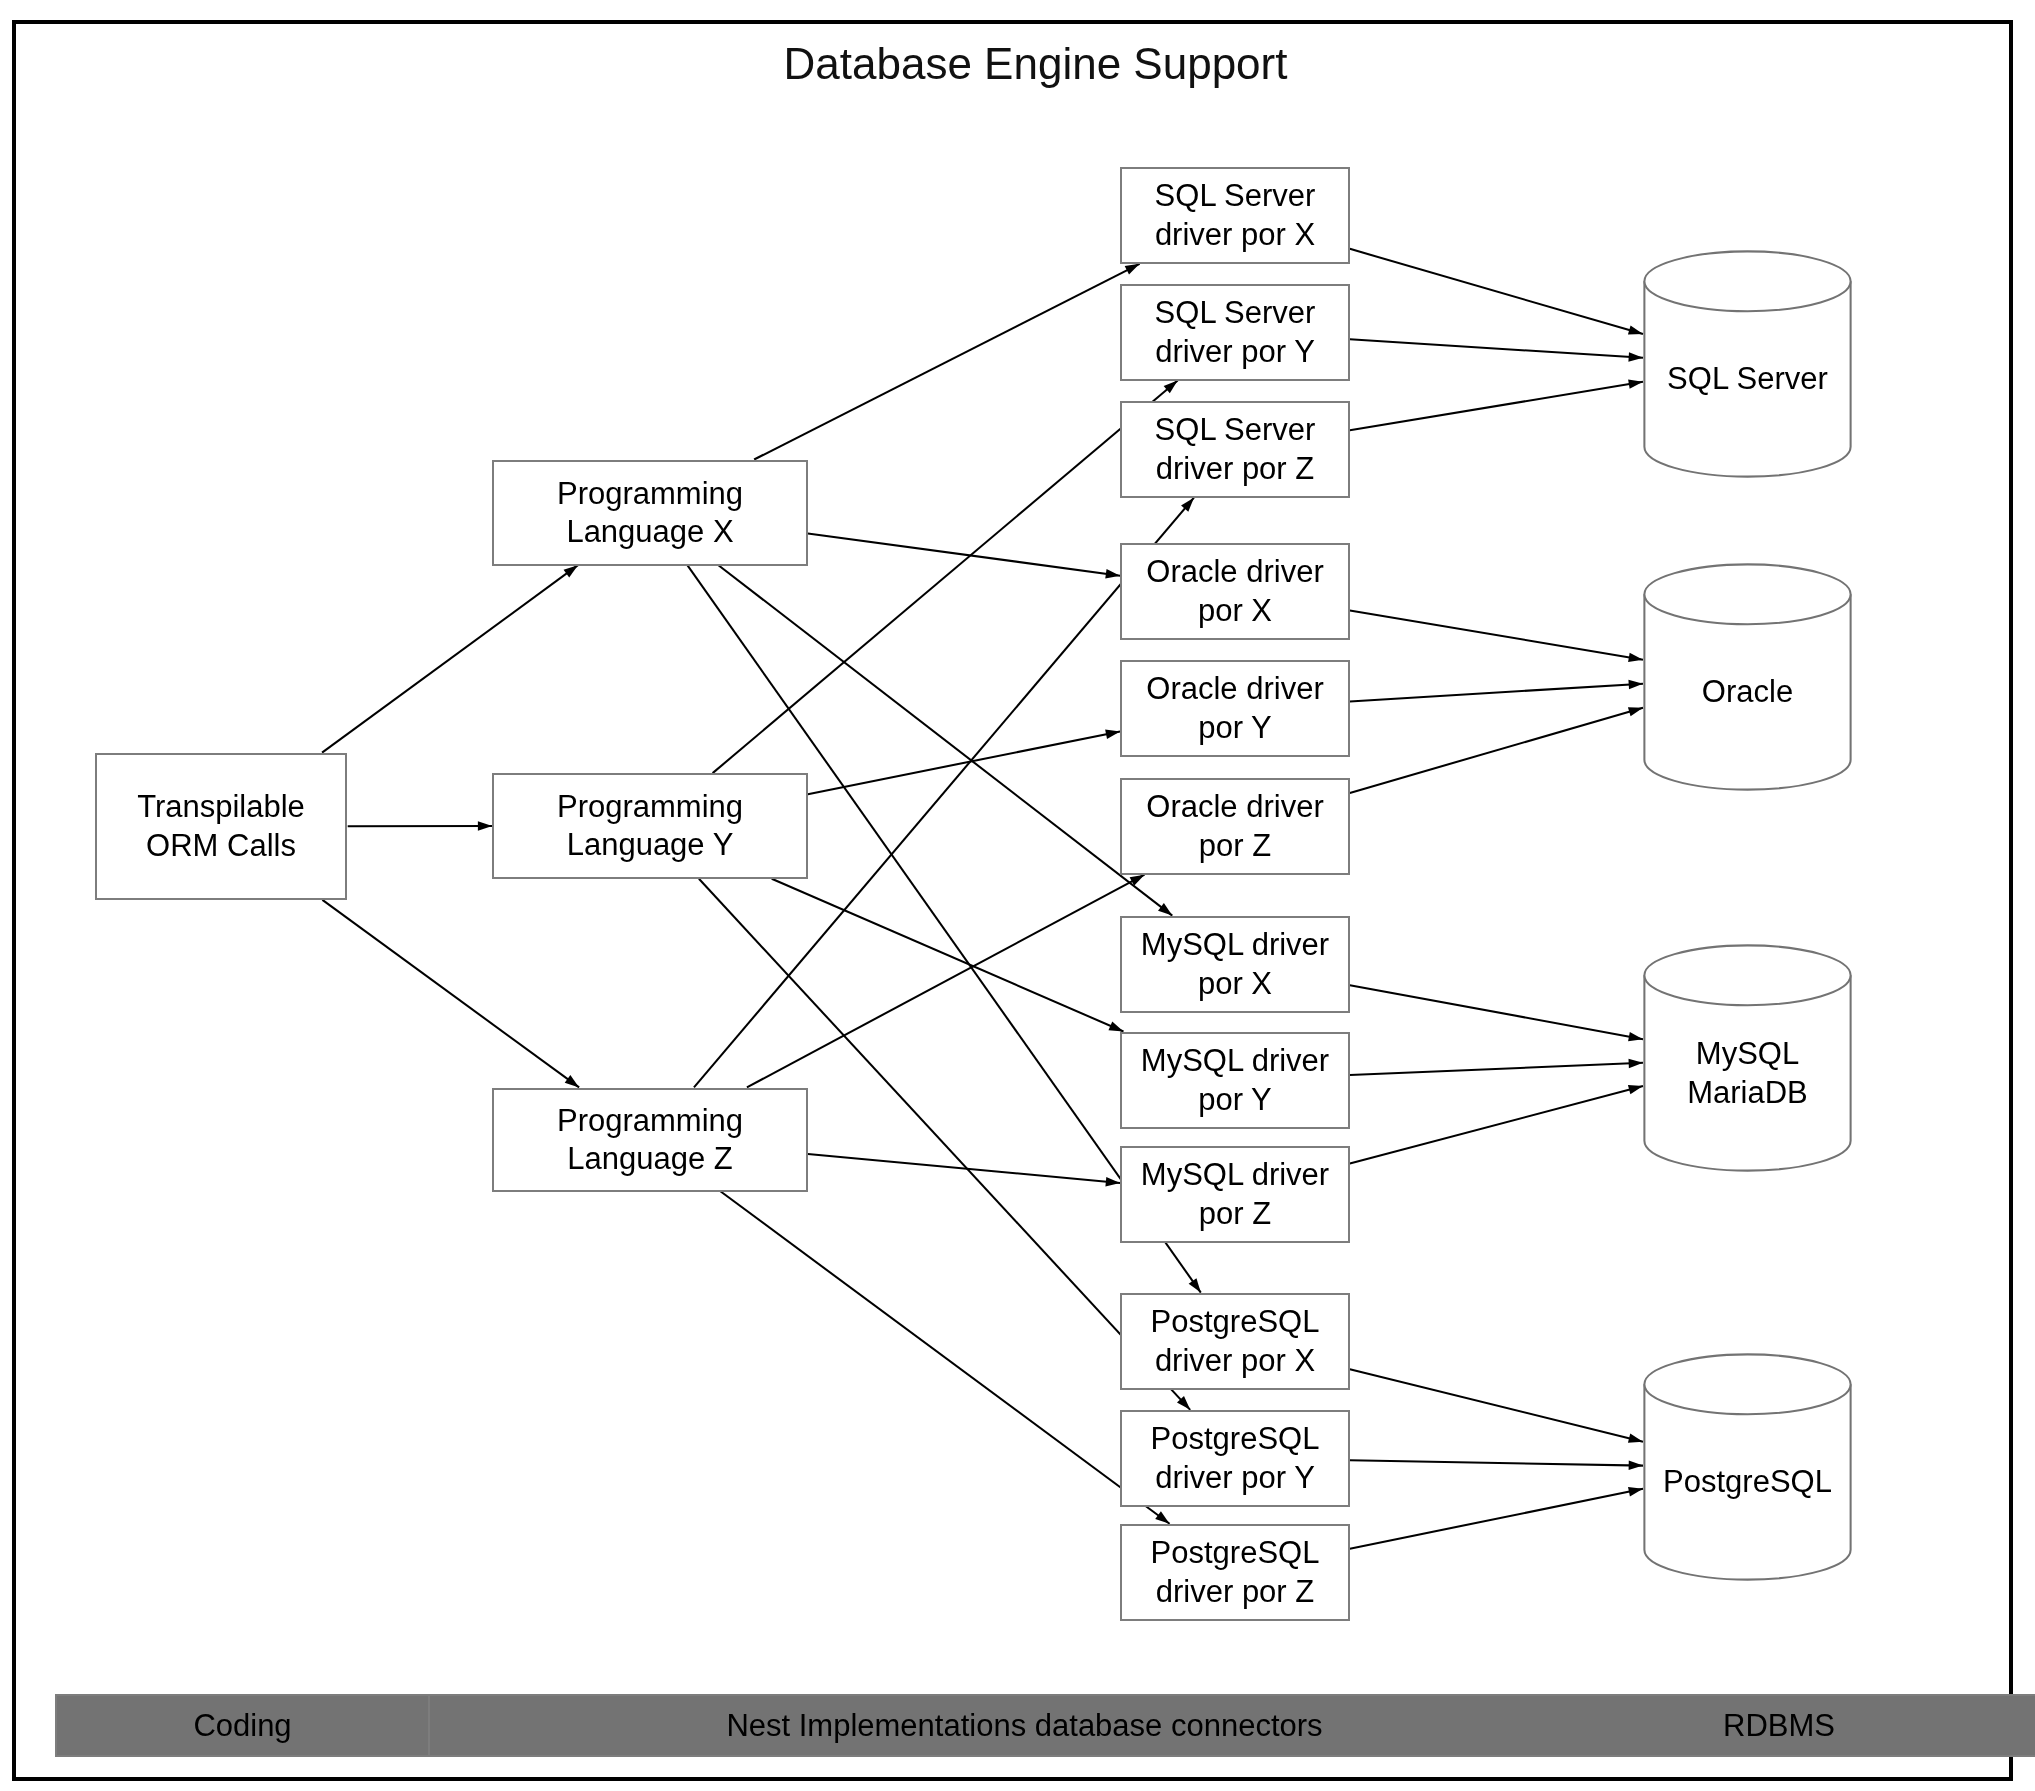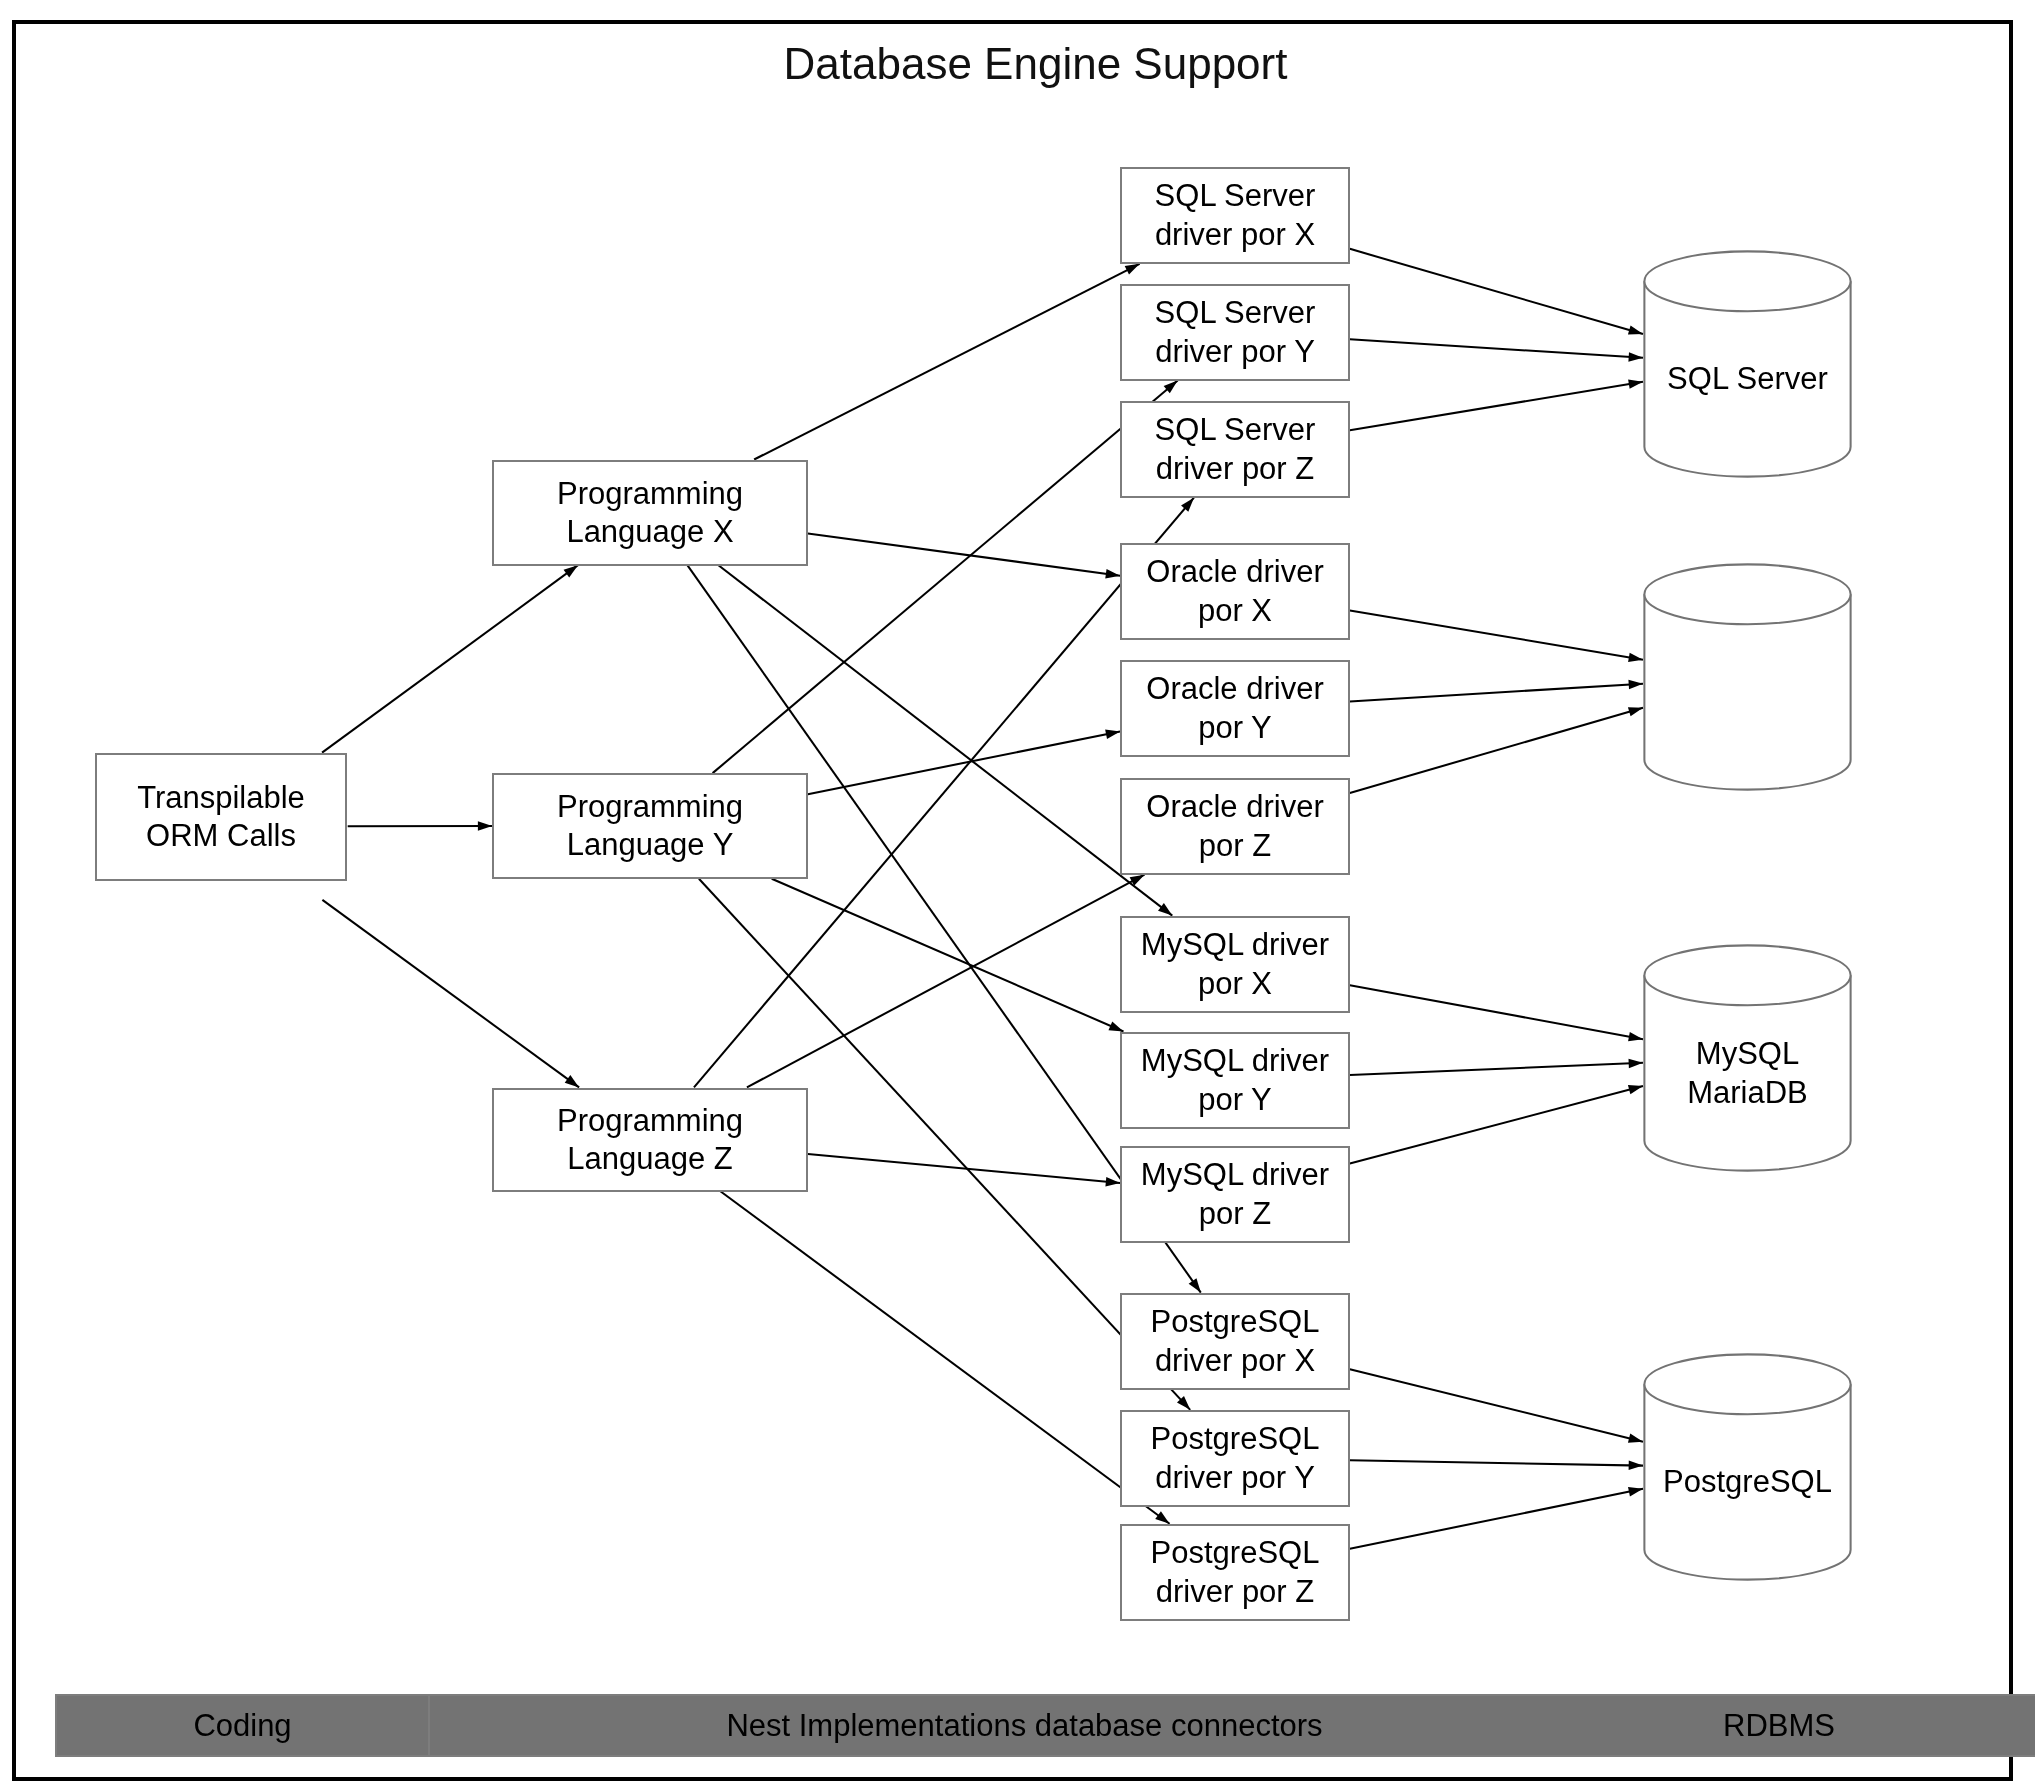--- a/index.html
+++ b/index.html
@@ -15,21 +15,21 @@
     position:absolute;left:0;top:42px;width:100%;text-align:center;
     font-size:44px;line-height:1;color:#111;
   }
   #edges{position:absolute;left:0;top:0;width:2035px;height:1791px;}
   #edges line{stroke:#000;stroke-width:3px;}
   .node{
     position:absolute;background:#fff;border:2px solid #7d7d7d;box-sizing:border-box;
     display:flex;align-items:center;justify-content:center;text-align:center;
     font-size:31px;line-height:1.24;white-space:pre-line;
   }
-  #n-orm  {left:95px;top:753px;width:252px;height:128px;}
+  #n-orm  {left:95px;top:753px;width:252px;height:147px;}
   #n-langx{left:492px;top:460px; width:316px;height:106px;}
   #n-langy{left:492px;top:773px;width:316px;height:106px;}
   #n-langz{left:492px;top:1088px;width:316px;height:104px;}
   .drv{left:1120px;width:230px;height:97px;}
   #n-sqlx{top:167px;}  #n-sqly{top:284px;}  #n-sqlz{top:401px;}
   #n-orax{top:543px;}  #n-oray{top:660px;}  #n-oraz{top:778px;}
   #n-myx{top:916px;}  #n-myy{top:1032px;}  #n-myz{top:1146px;}
   #n-pgx{top:1293px;}  #n-pgy{top:1410px;}  #n-pgz{top:1524px;}
   .cyl{position:absolute;left:1643px;width:209px;height:228px;}
   #n-dbsql{top:250px;} #n-dbora{top:563px;} #n-dbmy{top:944px;} #n-dbpg{top:1353px;}
@@ -137,20 +137,21 @@
       <ellipse cx="153.5" cy="46" rx="151.5" ry="44" fill="#fff" stroke="#737373" stroke-width="3"></ellipse>
     </svg>
     <div class="cyl-label">SQL Server</div>
   </div>
 
   <div class="cyl" id="n-dbora">
     <svg width="209" height="228" viewBox="0 0 307 335">
       <path d="M2,46 L2,289 A151.5,44 0 0 0 305,289 L305,46" fill="#fff" stroke="#737373" stroke-width="3"></path>
       <ellipse cx="153.5" cy="46" rx="151.5" ry="44" fill="#fff" stroke="#737373" stroke-width="3"></ellipse>
     </svg>
+    <div class="cyl-label">Oracle</div>
   </div>
 
   <div class="cyl" id="n-dbmy">
     <svg width="209" height="228" viewBox="0 0 307 335">
       <path d="M2,46 L2,289 A151.5,44 0 0 0 305,289 L305,46" fill="#fff" stroke="#737373" stroke-width="3"></path>
       <ellipse cx="153.5" cy="46" rx="151.5" ry="44" fill="#fff" stroke="#737373" stroke-width="3"></ellipse>
     </svg>
     <div class="cyl-label">MySQL
 MariaDB</div>
   </div>

